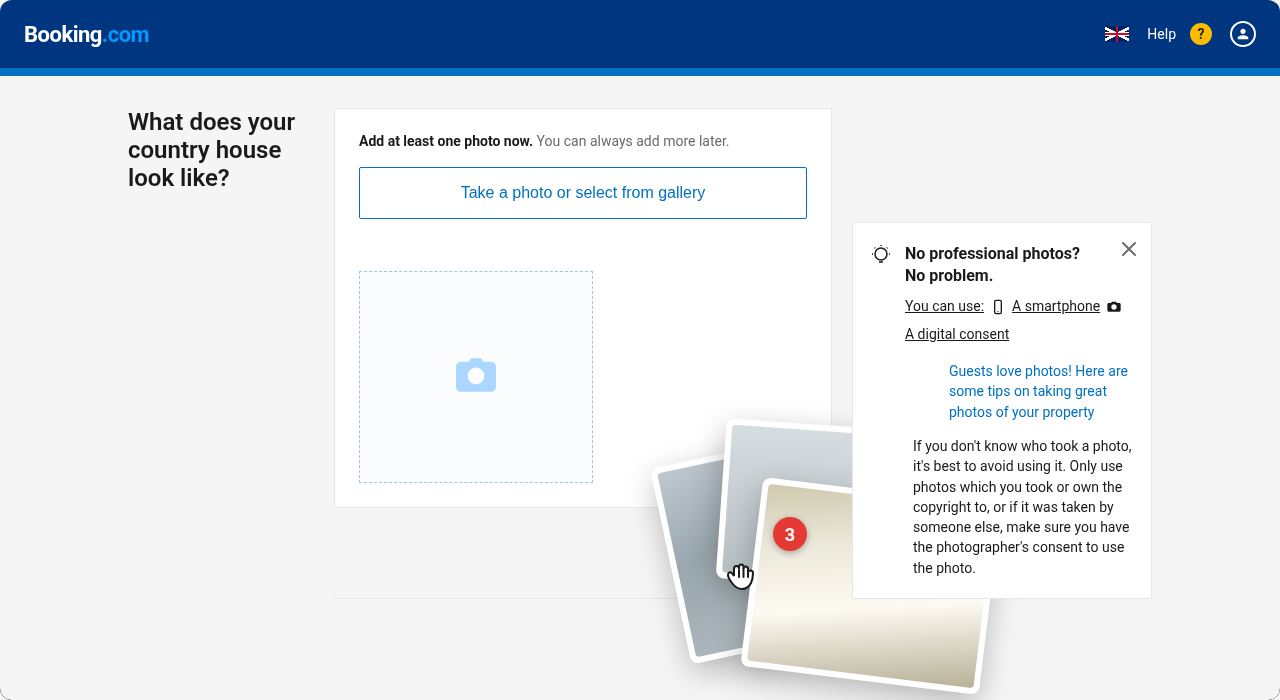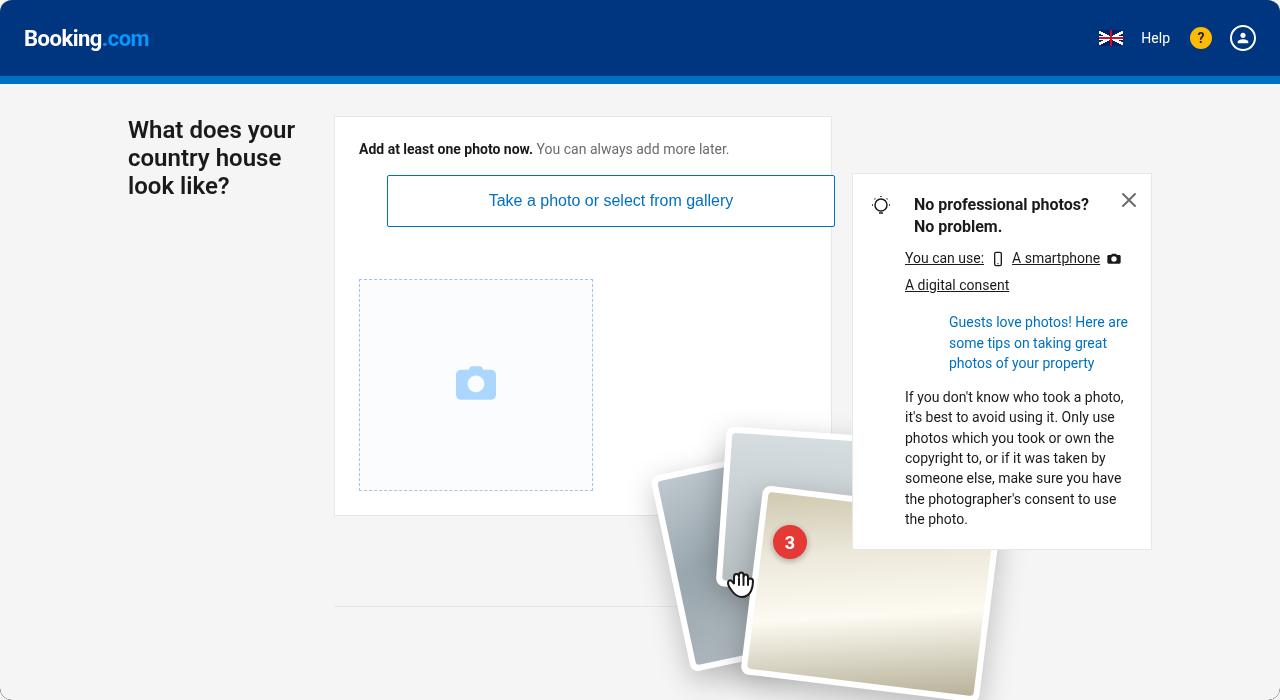--- a/index.html
+++ b/index.html
@@ -21,21 +21,21 @@
     .inner-page {
       background: #f5f5f5;
       width: 100%;
       height: 100%;
       border-radius: 12px;
       overflow: hidden;
     }
     
     .header {
       background: #003580;
-      height: 76px;
+      height: 68px;
       display: flex;
       align-items: center;
       justify-content: space-between;
       padding: 0 24px;
     }
     .logo {
       color: #fff;
       font-size: 22px;
       font-weight: 700;
       letter-spacing: -0.5px;
@@ -70,21 +70,21 @@
     }
     .flag::after {
       left: 0; top: 0; width: 100%; height: 100%;
       background:
         linear-gradient(to bottom, transparent 44%, #C8102E 44%, #C8102E 56%, transparent 56%),
         linear-gradient(to right, transparent 47%, #C8102E 47%, #C8102E 53%, transparent 53%);
     }
     .help-link {
       display: flex;
       align-items: center;
-      gap: 20px;
+      gap: 14px;
       color: #fff;
       font-size: 14px;
       cursor: pointer;
     }
     .help-badge {
       width: 22px;
       height: 22px;
       border-radius: 50%;
       background: #febb02;
       display: flex;
@@ -117,21 +117,21 @@
       gap: 24px;
     }
     .page-title {
       font-size: 24px;
       font-weight: 600;
       color: #1a1a1a;
     }
     .columns {
       display: flex;
       gap: 20px;
-      align-items: center;
+      align-items: flex-end;
     }
     .left-card {
       background: #fff;
       border: 1px solid #e7e7e7;
       padding: 24px;
       width: 498px;
       position: relative;
     }
     .add-instruction {
       font-size: 14px;
@@ -145,21 +145,20 @@
     .gallery-button {
       width: 100%;
       border: 1px solid #0071c2;
       background: #fff;
       color: #0071c2;
       font-size: 16px;
       font-weight: 500;
       padding: 16px;
       cursor: pointer;
       border-radius: 2px;
-      margin-left: 28px;
     }
     .dropzone {
       margin-top: 52px;
       width: 234px;
       height: 212px;
       border: 1px dashed #9fc5e8;
       background: rgba(7, 113, 194, 0.02);
       display: flex;
       align-items: center;
       justify-content: center;
@@ -218,21 +217,21 @@
     }
     .grab-hand svg { width: 36px; height: 36px; }
     
     .right-card {
       background: #fff;
       border: 1px solid #e7e7e7;
       padding: 20px 16px 20px 16px;
       width: 300px;
       position: relative;
     }
-    .tip-header { display: flex; gap: 21px; }
+    .tip-header { display: flex; gap: 12px; }
     .bulb-icon { flex-shrink: 0; }
     .bulb-icon svg { width: 24px; height: 24px; stroke: #1a1a1a; fill: none; stroke-width: 1.5; }
     .tip-title {
       font-size: 16px;
       font-weight: 700;
       color: #1a1a1a;
       line-height: 1.4;
       width: 190px;
     }
     .close-tip {
@@ -267,20 +266,21 @@
       margin-top: 14px;
       display: block;
       cursor: pointer;
       margin-left: 44px;
     }
     .tip-note {
       font-size: 14px;
       color: #1a1a1a;
       line-height: 1.45;
       margin-top: 14px;
+      margin-left: 8px;
     }
     .divider-bottom {
       margin-top: 90px;
       height: 1px;
       width: 498px;
       background: #e7e7e7;
     }
   </style>
 </head>
 <body>

